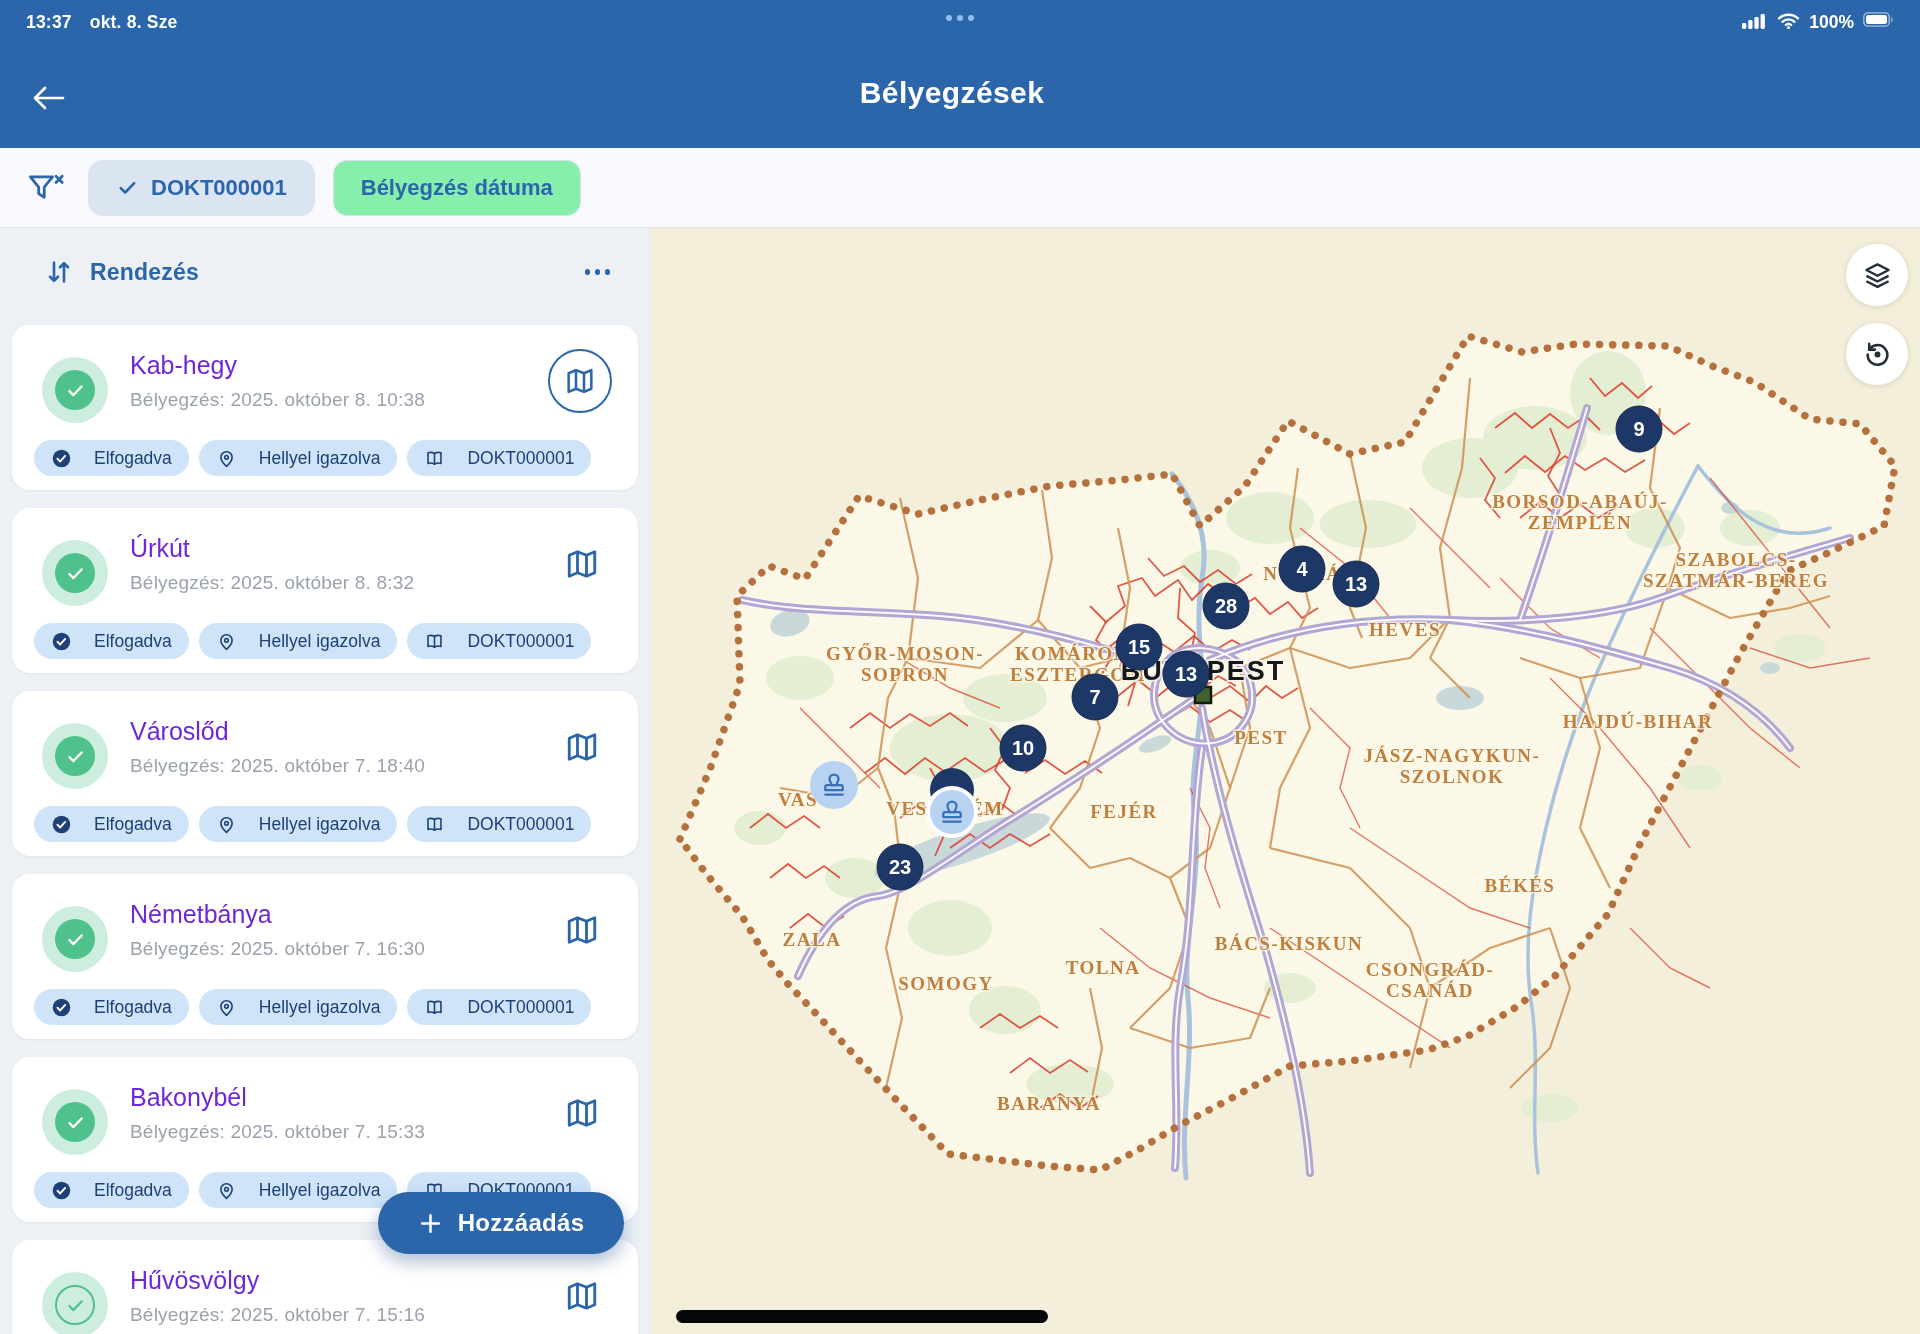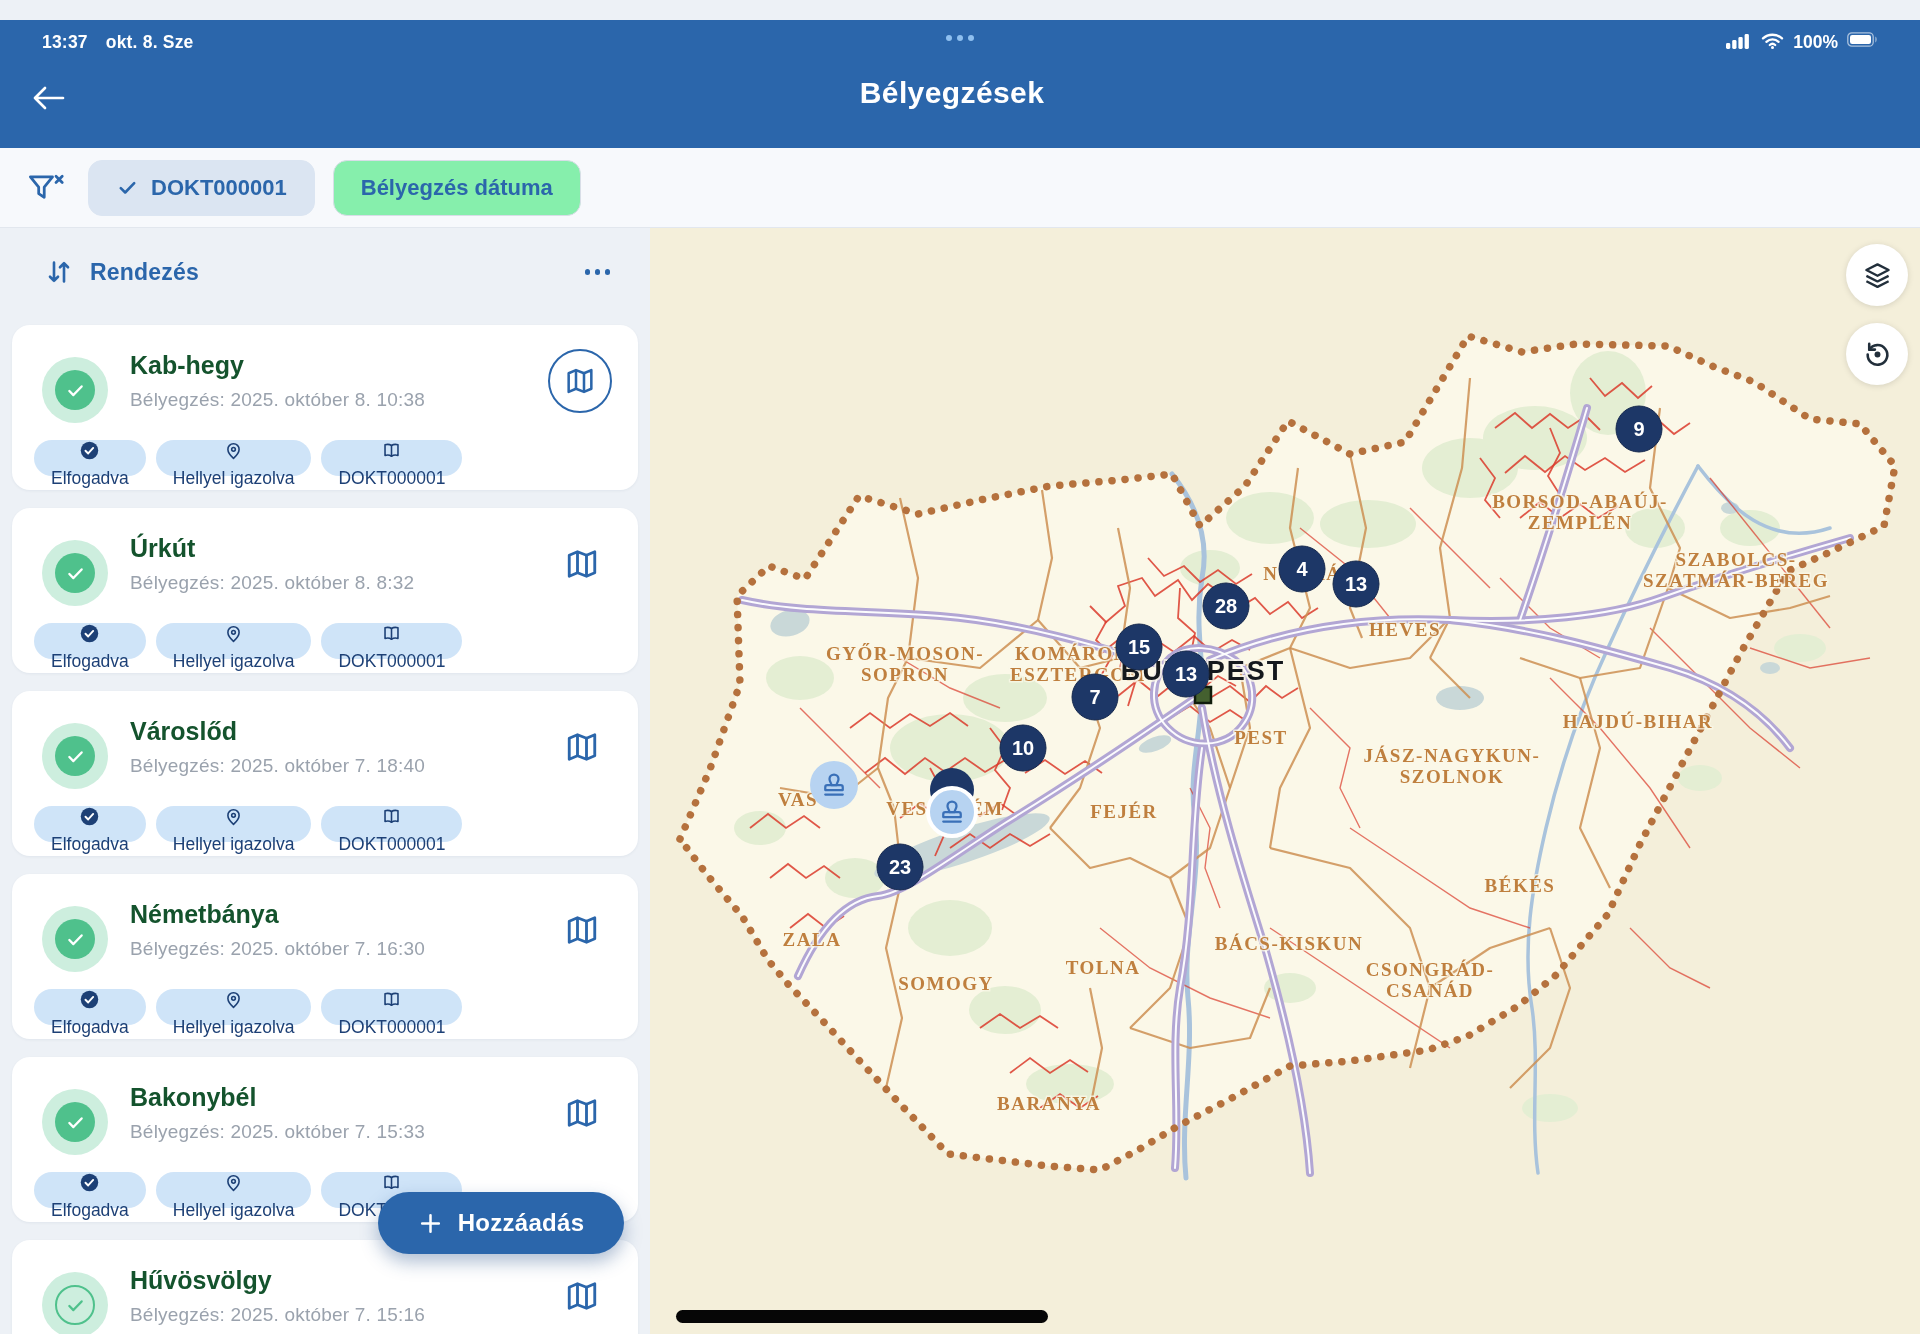--- a/index.html
+++ b/index.html
@@ -10,21 +10,21 @@
     --green:#4fc18c;
     --green-bg:#cdeede;
   }
   *{margin:0;padding:0;box-sizing:border-box;}
   html,body{width:1920px;height:1334px;overflow:hidden;}
   body{font-family:"Liberation Sans",sans-serif;}
   .screen{position:relative;width:1920px;height:1334px;background:#edf1f6;overflow:hidden;}
 
   
   .statusbar{position:absolute;top:0;left:0;right:0;height:44px;background:var(--blue);color:#fff;
-    display:flex;align-items:center;justify-content:space-between;padding:0 42px;z-index:6;margin-top:20px;}
+    display:flex;align-items:center;justify-content:space-between;padding:0 26px;z-index:6;}
   .sb-left{display:flex;align-items:center;gap:18px;font-size:17.5px;font-weight:700;letter-spacing:.2px;}
   .sb-date{font-weight:600;}
   .sb-dots{position:absolute;left:50%;top:15px;transform:translateX(-50%);display:flex;gap:5px;}
   .sb-dots i{width:6px;height:6px;border-radius:50%;background:#8fc0f0;display:block;}
   .sb-right{display:flex;align-items:flex-start;gap:9px;font-size:17.5px;font-weight:700;}
   .sb-right svg{display:block;}
 
   
   .header{position:absolute;top:44px;left:0;right:0;height:104px;background:var(--blue);z-index:5;}
   .back-btn{position:absolute;left:24px;top:32px;width:48px;height:44px;background:transparent;border:none;
@@ -54,31 +54,31 @@
 
   .list{position:absolute;top:97px;left:12px;right:12px;bottom:0;display:flex;flex-direction:column;gap:18px;}
   .card{position:relative;height:165px;background:#fff;border-radius:18px;flex:0 0 auto;
     box-shadow:0 1px 3px rgba(25,50,90,.06);}
   .avatar{position:absolute;left:30px;top:32px;width:66px;height:66px;border-radius:50%;background:var(--green-bg);
     display:flex;align-items:center;justify-content:center;}
   .avatar-inner{width:40px;height:40px;border-radius:50%;background:var(--green);display:flex;
     align-items:center;justify-content:center;color:#fff;}
   .avatar-inner svg{width:21px;height:21px;}
   .avatar-outline .avatar-inner{background:transparent;border:2.5px solid var(--green);color:var(--green);}
-  .card-title{position:absolute;left:118px;top:26px;font-size:25px;font-weight:700;color:#14532d;}
+  .card-title{position:absolute;left:118px;top:26px;font-size:25px;font-weight:400;color:#6d28d9;}
   .card-sub{position:absolute;left:118px;top:64px;font-size:19px;color:#9aa2ad;letter-spacing:.2px;}
   .map-btn{position:absolute;right:26px;top:24px;width:64px;height:64px;border-radius:50%;
     border:2px solid var(--blue);background:transparent;color:var(--blue);
     display:flex;align-items:center;justify-content:center;padding:0;cursor:pointer;}
   .map-btn svg{width:32px;height:32px;}
   .map-btn.plain{border:none;right:32px;top:32px;width:48px;height:48px;}
   .map-btn.plain svg{width:36px;height:36px;}
   .badges{position:absolute;left:22px;bottom:14px;display:flex;gap:10px;}
   .badge{height:36px;border-radius:18px;background:var(--badge-bg);color:var(--badge-tx);font-size:17.5px;
-    font-weight:500;display:flex;align-items:center;gap:7px;padding:0 17px;white-space:nowrap;flex-direction:column;}
+    font-weight:500;display:flex;align-items:center;gap:22px;padding:0 17px;white-space:nowrap;}
   .badge svg{width:21px;height:21px;flex:0 0 auto;}
 
   .add-btn{position:absolute;left:378px;top:964px;width:246px;height:62px;border-radius:31px;
     background:var(--blue);color:#fff;font-size:24px;font-weight:600;display:flex;align-items:center;
     justify-content:center;gap:15px;border:none;z-index:5;cursor:pointer;font-family:inherit;
     box-shadow:0 8px 18px rgba(25,70,130,.35);letter-spacing:.3px;}
   .add-btn svg{width:25px;height:25px;}
 
   
   .map-area{position:absolute;left:650px;right:0;top:0;bottom:0;background:#f4efda;overflow:hidden;}

